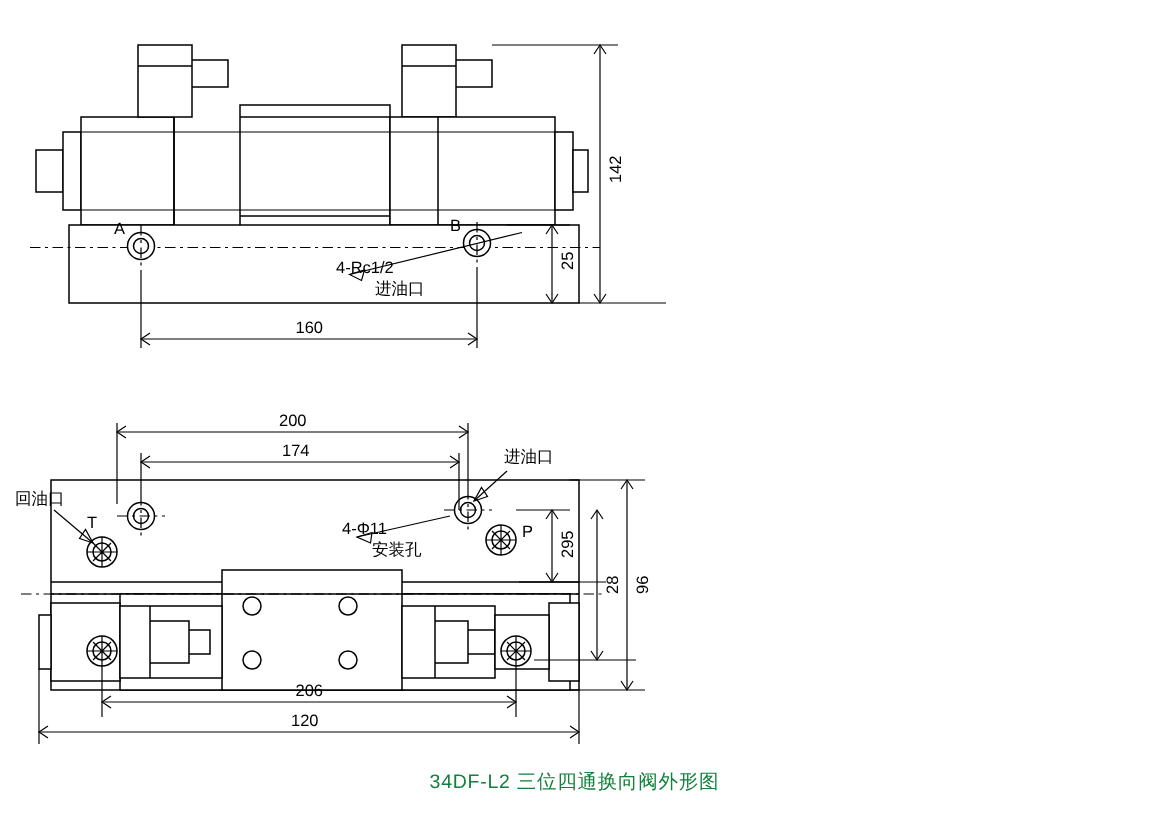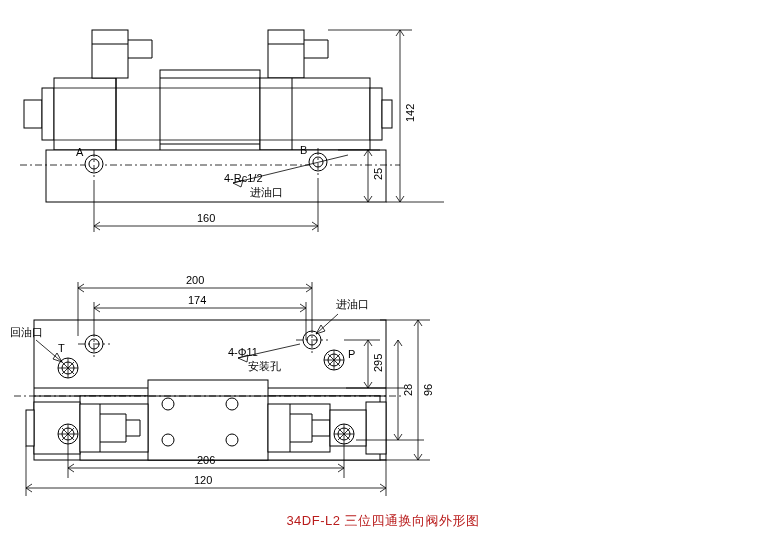--- a/index.html
+++ b/index.html
@@ -22,21 +22,21 @@
     left: 0;
     top: 0;
   }
   .caption {
     position: absolute;
     left: 0;
     top: 512px;
     width: 766px;
     text-align: center;
     font-size: 13px;
-    color: #b91c1c;
+    color: #15803d;
     letter-spacing: 0.5px;
   }
   
   .ln { stroke: #000; stroke-width: 1; fill: none; }
   .ln-thin { stroke: #000; stroke-width: 0.8; fill: none; }
   .ln-dash { stroke: #000; stroke-width: 0.8; fill: none; stroke-dasharray: 7 3 2 3; }
   .fillw { fill: #fff; stroke: #000; stroke-width: 1; }
   .txt { font-family: "Liberation Sans", sans-serif; font-size: 11px; fill: #000; }
   .txt-cn { font-family: "DejaVu Sans", sans-serif; font-size: 11px; fill: #000; }
 </style>

